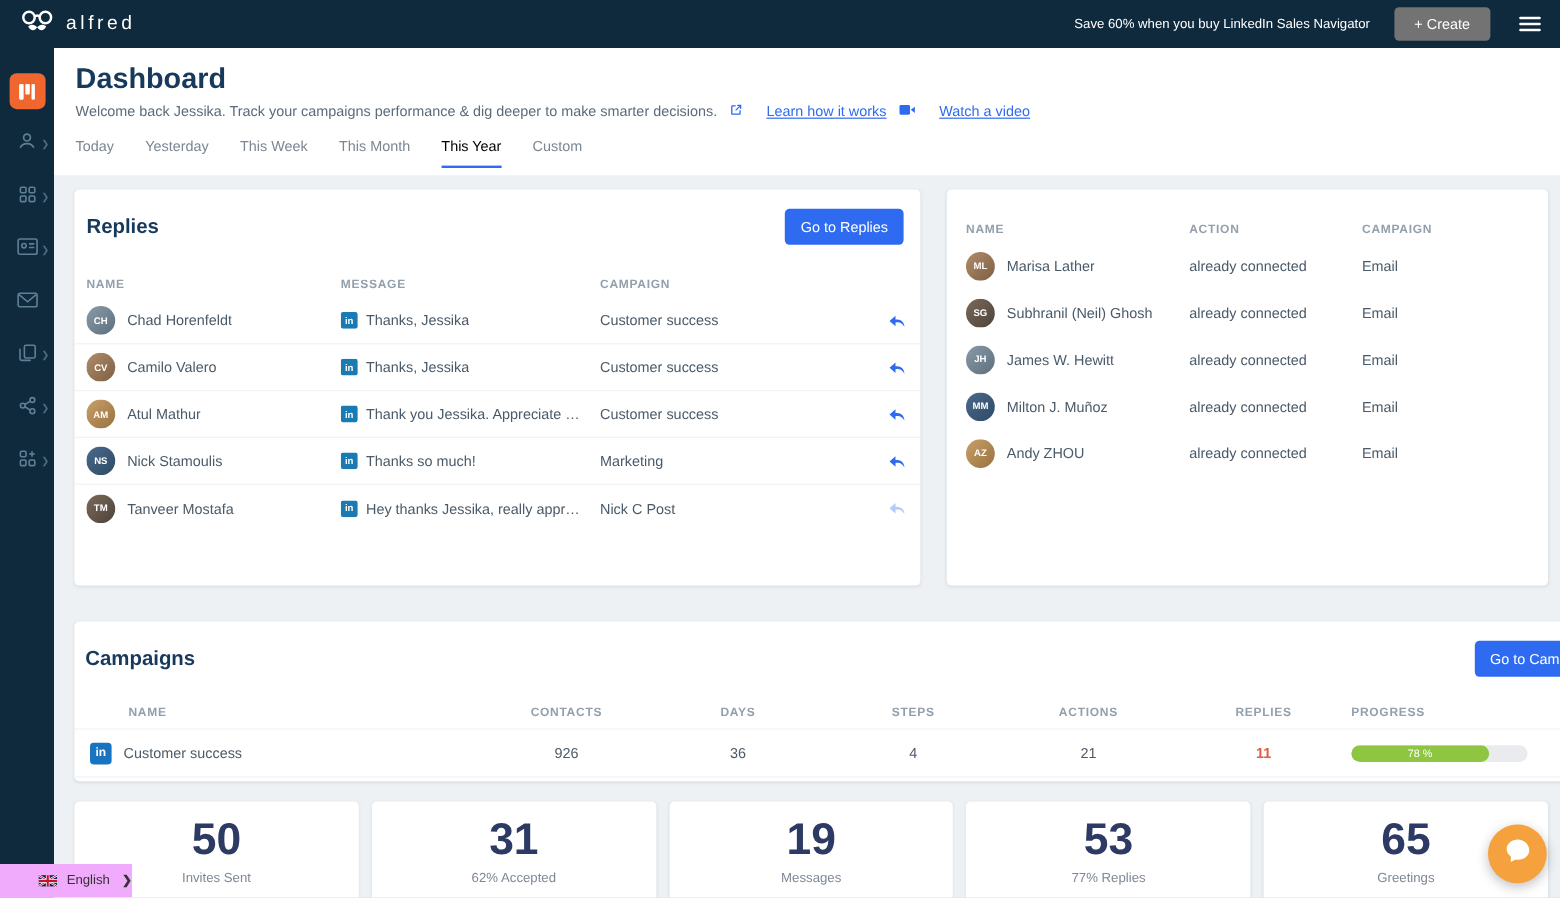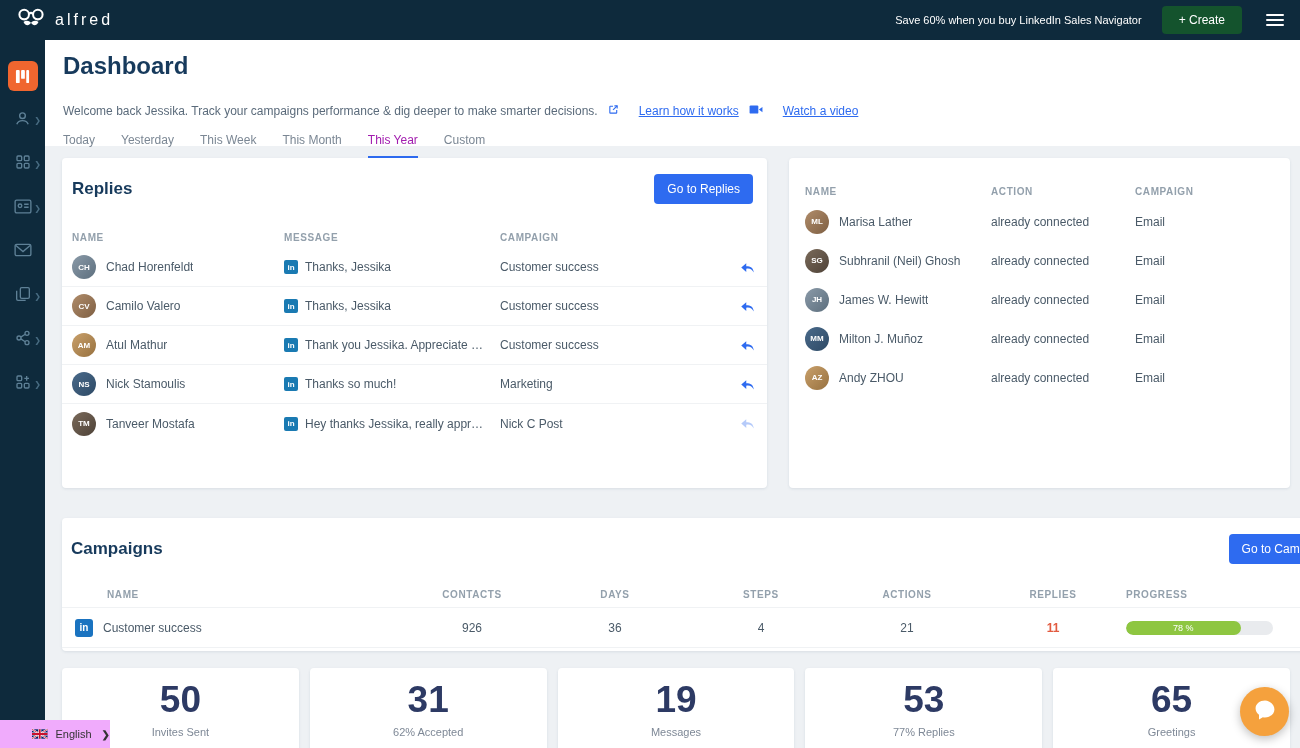--- a/index.html
+++ b/index.html
@@ -7,42 +7,42 @@
   body { font-family:"Liberation Sans", sans-serif; }
   .app { position:relative; width:1300px; height:748px; background:#eef1f4; overflow:hidden; }
 
   
   .topbar { position:absolute; top:0; left:0; width:100%; height:40px; background:#0e2a3c;
             display:flex; align-items:center; justify-content:space-between; padding:0 16px; z-index:5; }
   .brand { display:flex; align-items:center; gap:9px; }
   .brand-name { color:#fff; font-size:16px; letter-spacing:3px; font-weight:500; }
   .topbar-right { display:flex; align-items:center; gap:20px; }
   .promo { color:#fff; font-size:11px; cursor:pointer; }
-  .create-btn { background:#14532d; color:#fff; font-size:12px; border:none; border-radius:4px;
+  .create-btn { background:#737373; color:#fff; font-size:12px; border:none; border-radius:4px;
                 padding:7px 17px; cursor:pointer; }
   .hamburger { width:18px; display:flex; flex-direction:column; gap:3px; cursor:pointer; margin-left:4px; }
   .hamburger span { height:2px; background:#fff; border-radius:1px; }
 
   
   .sidebar { position:absolute; top:40px; left:0; bottom:0; width:45px; background:#0e2a3c;
              display:flex; flex-direction:column; align-items:center; padding-top:14px; z-index:4; }
   .side-item { position:relative; width:45px; height:44px; display:flex; align-items:center; justify-content:center; cursor:pointer; }
   .side-item .chev { position:absolute; right:4px; top:50%; transform:translateY(-50%); color:#486c82; font-size:8px; }
   .iconbox-active { width:30px; height:30px; background:#f0662f; border-radius:6px;
                     display:flex; align-items:center; justify-content:center; }
 
   
   .main { position:absolute; left:45px; top:40px; right:0; bottom:0; overflow:hidden; }
   .page-header { background:#fff; padding:12px 18px 0 18px; height:106px; }
   .page-title { color:#173a5c; font-size:24px; font-weight:700; }
-  .subtitle-row { margin-top:24px; display:flex; align-items:center; gap:10px; font-size:12px; color:#5b6b7b; }
+  .subtitle-row { margin-top:6px; display:flex; align-items:center; gap:10px; font-size:12px; color:#5b6b7b; }
   .hlink { color:#2e6bf0; display:inline-flex; align-items:center; gap:20px; text-decoration:underline; cursor:pointer; }
   .tabs { display:flex; gap:26px; margin-top:15px; }
   .tab { font-size:12px; color:#7b8794; padding-bottom:9px; cursor:pointer; border-bottom:2px solid transparent; }
-  .tab.active { color:#a21caf; border-bottom-color:#2e6bf0; }
+  .tab.active { color:#000000; border-bottom-color:#2e6bf0; }
 
   .content { padding:12px 10px 0 17px; }
   .cards-row { display:flex; gap:22px; }
   .card { background:#fff; border-radius:4px; box-shadow:0 1px 3px rgba(23,58,92,.10); }
   .replies-card { width:705px; height:330px; }
   .activity-card { flex:1; height:330px; }
   .card-head { display:flex; justify-content:space-between; align-items:center; padding:16px 14px 0 10px; }
   .activity-card .card-head { padding-left:16px; }
   .campaigns-card .card-head { padding-left:9px; }
   .card-title { color:#173a5c; font-size:17px; font-weight:700; }

